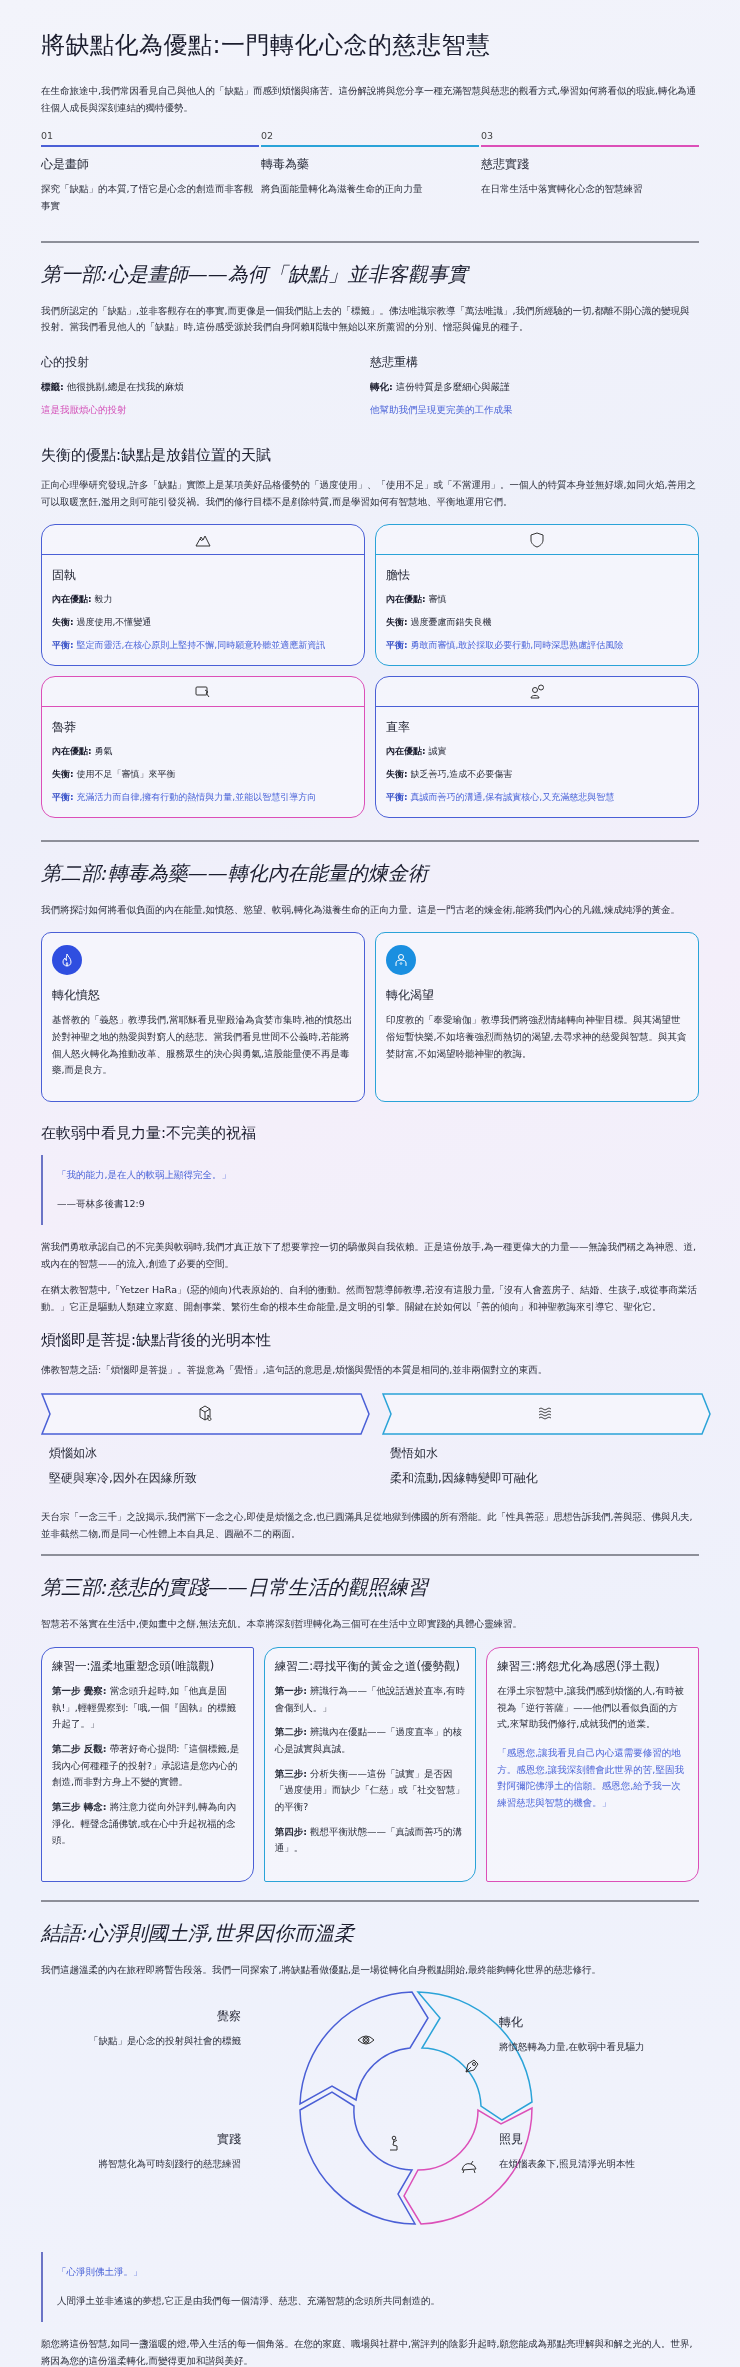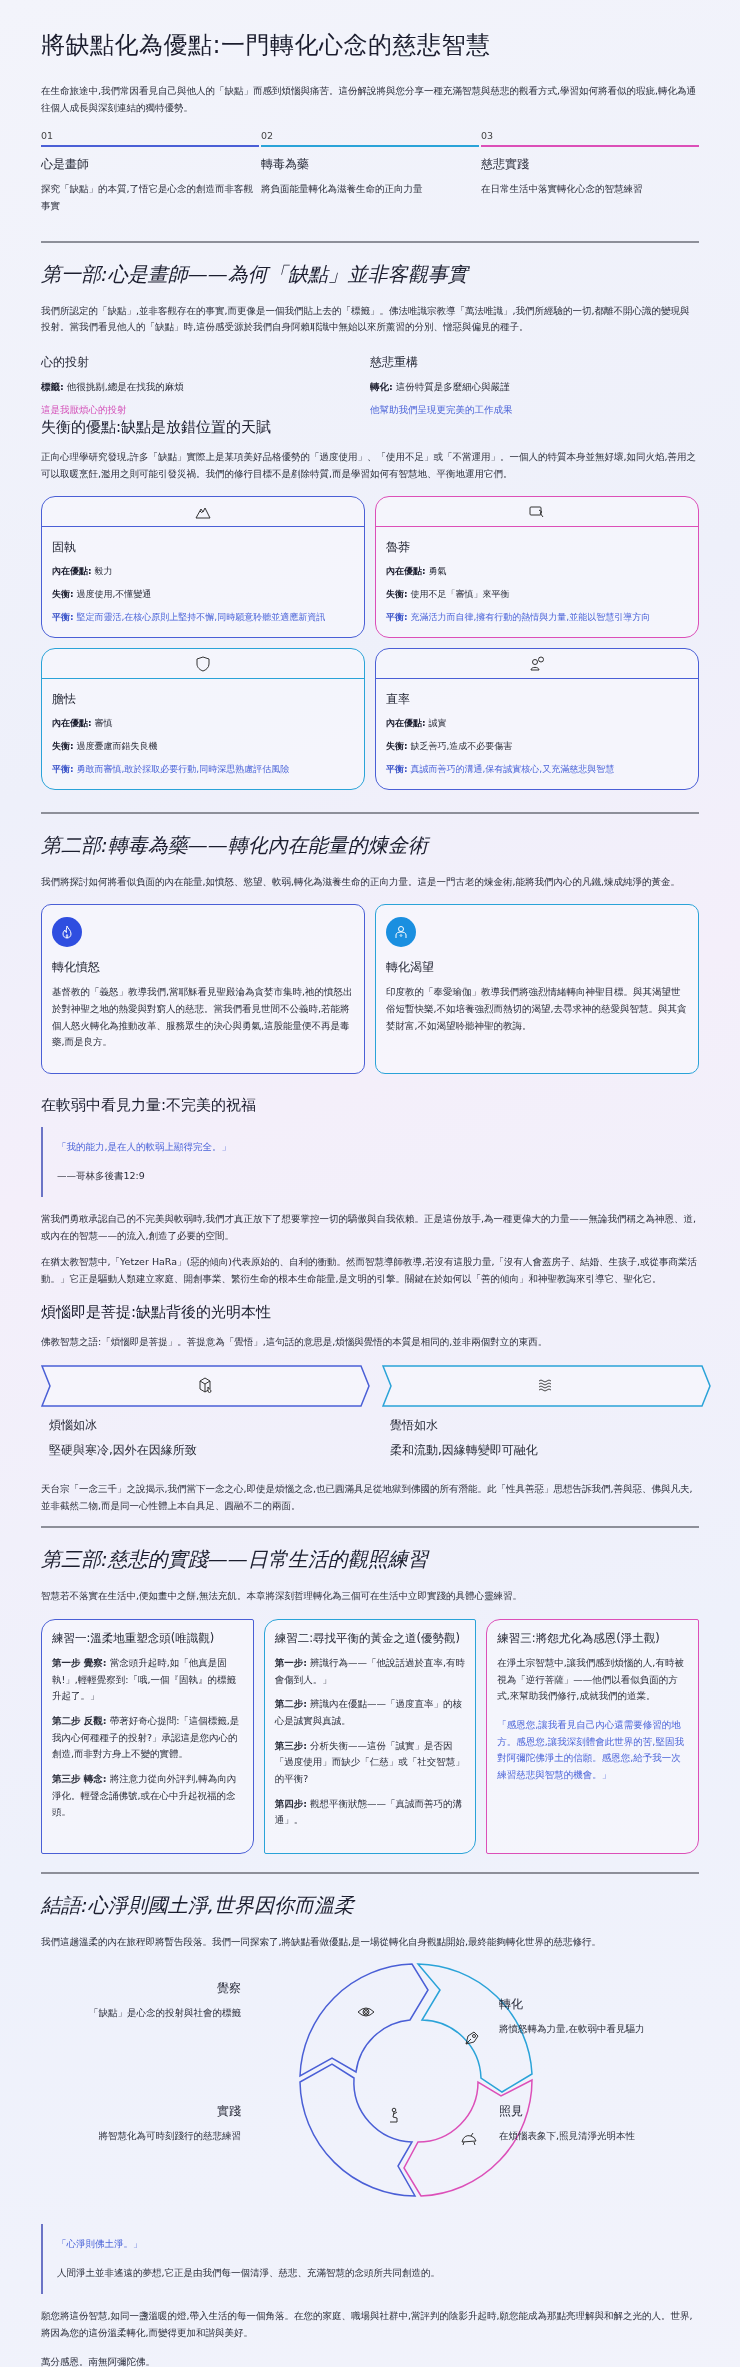--- a/index.html
+++ b/index.html
@@ -19,21 +19,21 @@
 
   
   .steps { display: flex; gap: 2px; margin-top: 14px; }
   .step { flex: 1; }
   .step-num { font-size: 9.5px; color: #444; margin-bottom: 4px; }
   .step-bar { height: 2px; margin-bottom: 9px; }
   .step-title { font-size: 12px; color: #1f2230; margin-bottom: 8px; }
   .step-desc { font-size: 9.5px; line-height: 1.75; color: #2a2d3a; }
 
   
-  .two-col { display: flex; margin: 18px 0 1px 0; }
+  .two-col { display: flex; margin: 18px 0 29px 0; }
   .two-col > div { flex: 1; }
   .col-title { font-size: 12px; margin-bottom: 10px; }
   .col-line { font-size: 9.5px; margin-bottom: 10px; color: #2a2d3a; }
   .col-line b { font-weight: 700; color: #1b1d2e; }
   .pink-text { color: #d44fb8; font-size: 9.5px; }
   .blue-text { color: #4a63d8; font-size: 9.5px; }
 
   
   .cards { display: grid; grid-template-columns: 1fr 1fr; gap: 10px; margin-top: 14px; }
   .tcard { border: 1.5px solid; border-radius: 14px; background: rgba(248,248,254,0.6); overflow: hidden; }
@@ -141,46 +141,46 @@
           </svg>
       </div>
       <div class="tcard-body">
         <div class="tcard-title">固執</div>
         <div class="tcard-line"><b>內在優點:</b><span> 毅力</span></div>
         <div class="tcard-line"><b>失衡:</b><span> 過度使用,不懂變通</span></div>
         <div class="tcard-line balance"><b>平衡:</b><span> 堅定而靈活,在核心原則上堅持不懈,同時願意聆聽並適應新資訊</span></div>
       </div>
     </div>
 
+    <div class="tcard" style="border-color:#2aa3d8">
+      <div class="tcard-icon" style="border-color:#2aa3d8">
+        <svg width="14" height="16" viewBox="0 0 14 16" fill="none" stroke="#333" stroke-width="1">
+            <path d="M7 1 L13 3 L13 8 C13 11.5 10 14 7 15 C4 14 1 11.5 1 8 L1 3 Z"></path>
+          </svg>
+      </div>
+      <div class="tcard-body">
+        <div class="tcard-title">膽怯</div>
+        <div class="tcard-line"><b>內在優點:</b><span> 審慎</span></div>
+        <div class="tcard-line"><b>失衡:</b><span> 過度憂慮而錯失良機</span></div>
+        <div class="tcard-line balance"><b>平衡:</b><span> 勇敢而審慎,敢於採取必要行動,同時深思熟慮評估風險</span></div>
+      </div>
+    </div>
+
     <div class="tcard" style="border-color:#dc4fb8">
       <div class="tcard-icon" style="border-color:#dc4fb8">
         <svg width="16" height="14" viewBox="0 0 16 14" fill="none" stroke="#333" stroke-width="1">
             <rect x="1" y="2" width="11" height="8" rx="1"></rect>
             <path d="M10 5 L13 7 L11 8 L14 12"></path>
           </svg>
       </div>
       <div class="tcard-body">
         <div class="tcard-title">魯莽</div>
         <div class="tcard-line"><b>內在優點:</b><span> 勇氣</span></div>
         <div class="tcard-line"><b>失衡:</b><span> 使用不足「審慎」來平衡</span></div>
         <div class="tcard-line balance"><b>平衡:</b><span> 充滿活力而自律,擁有行動的熱情與力量,並能以智慧引導方向</span></div>
-      </div>
-    </div>
-
-    <div class="tcard" style="border-color:#2aa3d8">
-      <div class="tcard-icon" style="border-color:#2aa3d8">
-        <svg width="14" height="16" viewBox="0 0 14 16" fill="none" stroke="#333" stroke-width="1">
-            <path d="M7 1 L13 3 L13 8 C13 11.5 10 14 7 15 C4 14 1 11.5 1 8 L1 3 Z"></path>
-          </svg>
-      </div>
-      <div class="tcard-body">
-        <div class="tcard-title">膽怯</div>
-        <div class="tcard-line"><b>內在優點:</b><span> 審慎</span></div>
-        <div class="tcard-line"><b>失衡:</b><span> 過度憂慮而錯失良機</span></div>
-        <div class="tcard-line balance"><b>平衡:</b><span> 勇敢而審慎,敢於採取必要行動,同時深思熟慮評估風險</span></div>
       </div>
     </div>
 
     <div class="tcard" style="border-color:#4a5fd6">
       <div class="tcard-icon" style="border-color:#4a5fd6">
         <svg width="16" height="16" viewBox="0 0 16 16" fill="none" stroke="#333" stroke-width="1">
             <circle cx="6" cy="6" r="2.5"></circle>
             <path d="M2 14 C2 10.5 10 10.5 10 14 Z"></path>
             <circle cx="12" cy="3.5" r="2.5"></circle>
           </svg>
@@ -328,21 +328,21 @@
       <g transform="translate(93,148)" fill="none" stroke="#333" stroke-width="1">
           <circle cx="5" cy="2" r="1.8"></circle>
           <path d="M5 4 L4 9 L8 10 L8 14 L1 14"></path>
           <path d="M5 6 L8 4"></path>
         </g>
     </svg>
     <div class="cycle-label left" style="left:0; top:20px; width:200px;">
       <div class="t">覺察</div>
       <div class="d">「缺點」是心念的投射與社會的標籤</div>
     </div>
-    <div class="cycle-label" style="left:458px; top:36px;">
+    <div class="cycle-label" style="left:458px; top:26px;">
       <div class="t">轉化</div>
       <div class="d">將憤怒轉為力量,在軟弱中看見驅力</div>
     </div>
     <div class="cycle-label" style="left:458px; top:143px;">
       <div class="t">照見</div>
       <div class="d">在煩惱表象下,照見清淨光明本性</div>
     </div>
     <div class="cycle-label left" style="left:0; top:143px; width:200px;">
       <div class="t">實踐</div>
       <div class="d">將智慧化為可時刻踐行的慈悲練習</div>

